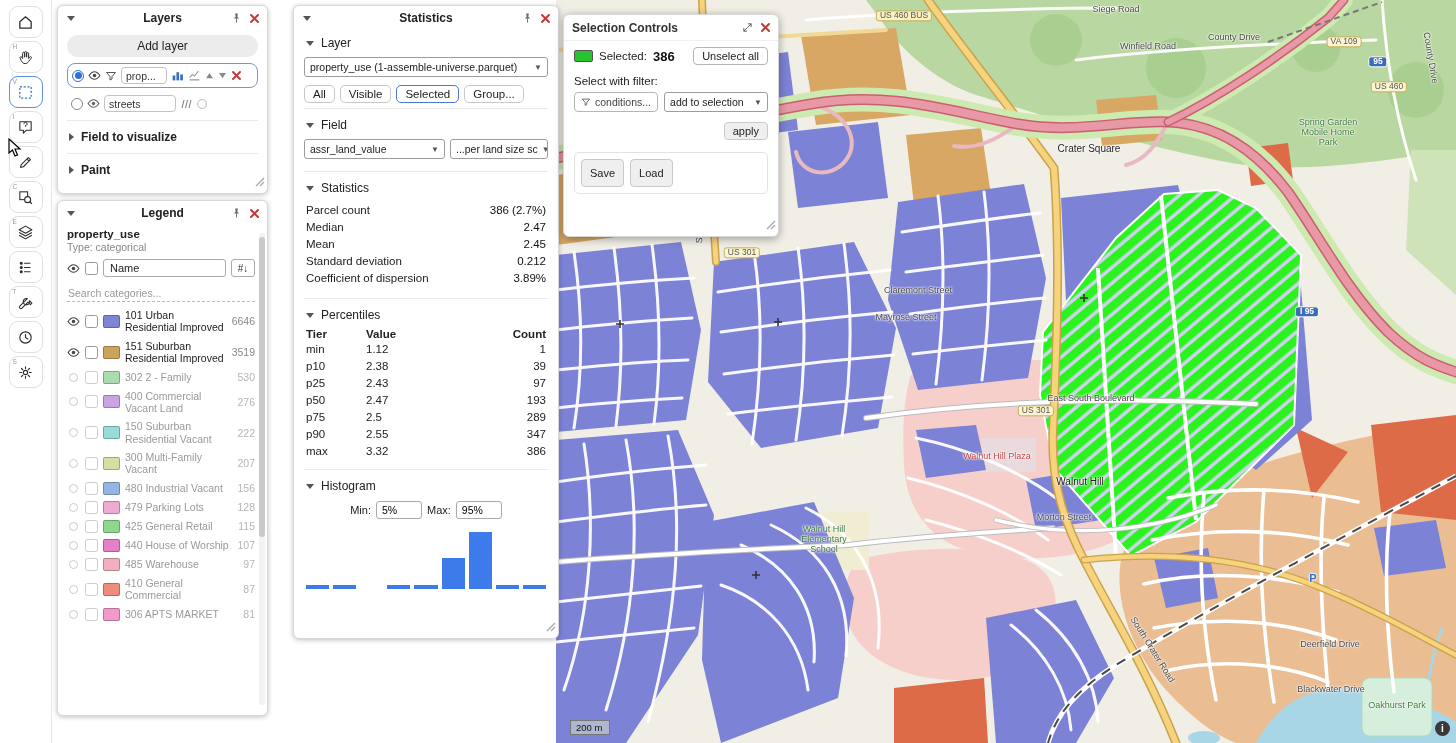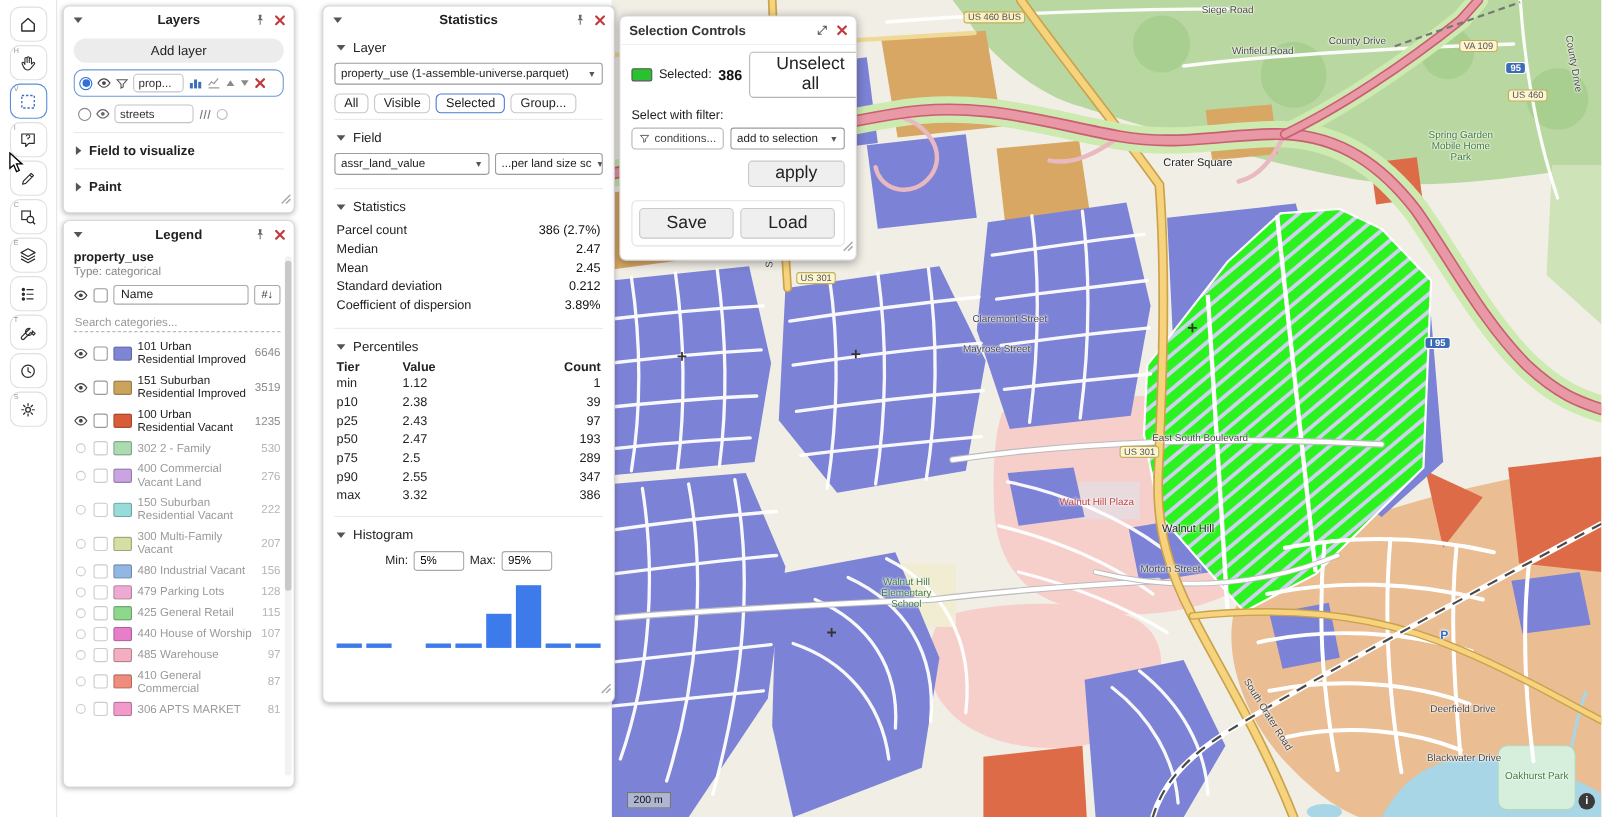--- a/index.html
+++ b/index.html
@@ -113,22 +113,22 @@
 
   
   .sel-panel { left:563px; top:14px; width:216px; height:223px; box-shadow:0 2px 9px rgba(0,0,0,0.35); }
   .sel-panel .phead { height:26px; border-bottom:1px solid #f0f0f0; }
   .sel-title { font-size:12px; font-weight:bold; color:#333; }
   .sel-body { padding:6px 10px; }
   .selrow { display:flex; align-items:center; gap:6px; }
   .gswatch { width:19px; height:12px; border:1px solid #555; border-radius:2px; flex:none; }
   .sel-lab { font-size:11.5px; color:#222; }
   .sel-count { font-size:13px; font-weight:bold; color:#111; flex:1; }
-  .btn { border:1px solid #b5b5b5; border-radius:4px; background:#fff; font-size:16px; color:#222;
-    padding:2px 24px; cursor:pointer; font-family:inherit; }
+  .btn { border:1px solid #b5b5b5; border-radius:4px; background:#fff; font-size:11px; color:#222;
+    padding:2px 8px; cursor:pointer; font-family:inherit; }
   .btn.gray { background:#efefef; border-color:#c9c9c9; }
   .filter-lab { font-size:11.5px; color:#222; margin:10px 0 5px; }
   .cond { display:flex; align-items:center; gap:4px; border:1px solid #b5b5b5; border-radius:4px; height:20px;
     padding:0 6px; font-size:10.5px; color:#444; cursor:pointer; }
   .applyrow { display:flex; justify-content:flex-end; margin-top:10px; }
   .saveload { margin-top:12px; border:1px solid #e2e2e2; border-radius:5px; padding:6px; height:42px; display:flex; gap:6px; }
 </style>
 </head>
 <body>
 
@@ -554,32 +554,20 @@
               <svg width="13" height="13" viewBox="0 0 24 24">
                 <path d="M2 12C5.5 6.5 9 5 12 5s6.5 1.5 10 7c-3.5 5.5-7 7-10 7S5.5 17.5 2 12Z" fill="none" stroke="#444" stroke-width="2"></path>
                 <circle cx="12" cy="12" r="3.2" fill="#444"></circle>
               </svg>
             </span>
             <span class="cbx"></span>
             <span class="sw" style="background:#cba35b"></span>
             <span class="cname">151 Suburban Residential Improved</span>
             <span class="ccount">3519</span>
           </div>
-          <div class="cat">
-            <span class="ceye">
-              <svg width="13" height="13" viewBox="0 0 24 24">
-                <path d="M2 12C5.5 6.5 9 5 12 5s6.5 1.5 10 7c-3.5 5.5-7 7-10 7S5.5 17.5 2 12Z" fill="none" stroke="#444" stroke-width="2"></path>
-                <circle cx="12" cy="12" r="3.2" fill="#444"></circle>
-              </svg>
-            </span>
-            <span class="cbx"></span>
-            <span class="sw" style="background:#d85c38"></span>
-            <span class="cname">100 Urban Residential Vacant</span>
-            <span class="ccount">1235</span>
-          </div>
           <div class="cat dim">
             <span class="ceye">
               <i class="offdot"></i>
             </span>
             <span class="cbx"></span>
             <span class="sw" style="background:#abdcb0"></span>
             <span class="cname">302 2 - Family</span>
             <span class="ccount">530</span>
           </div>
           <div class="cat dim">

